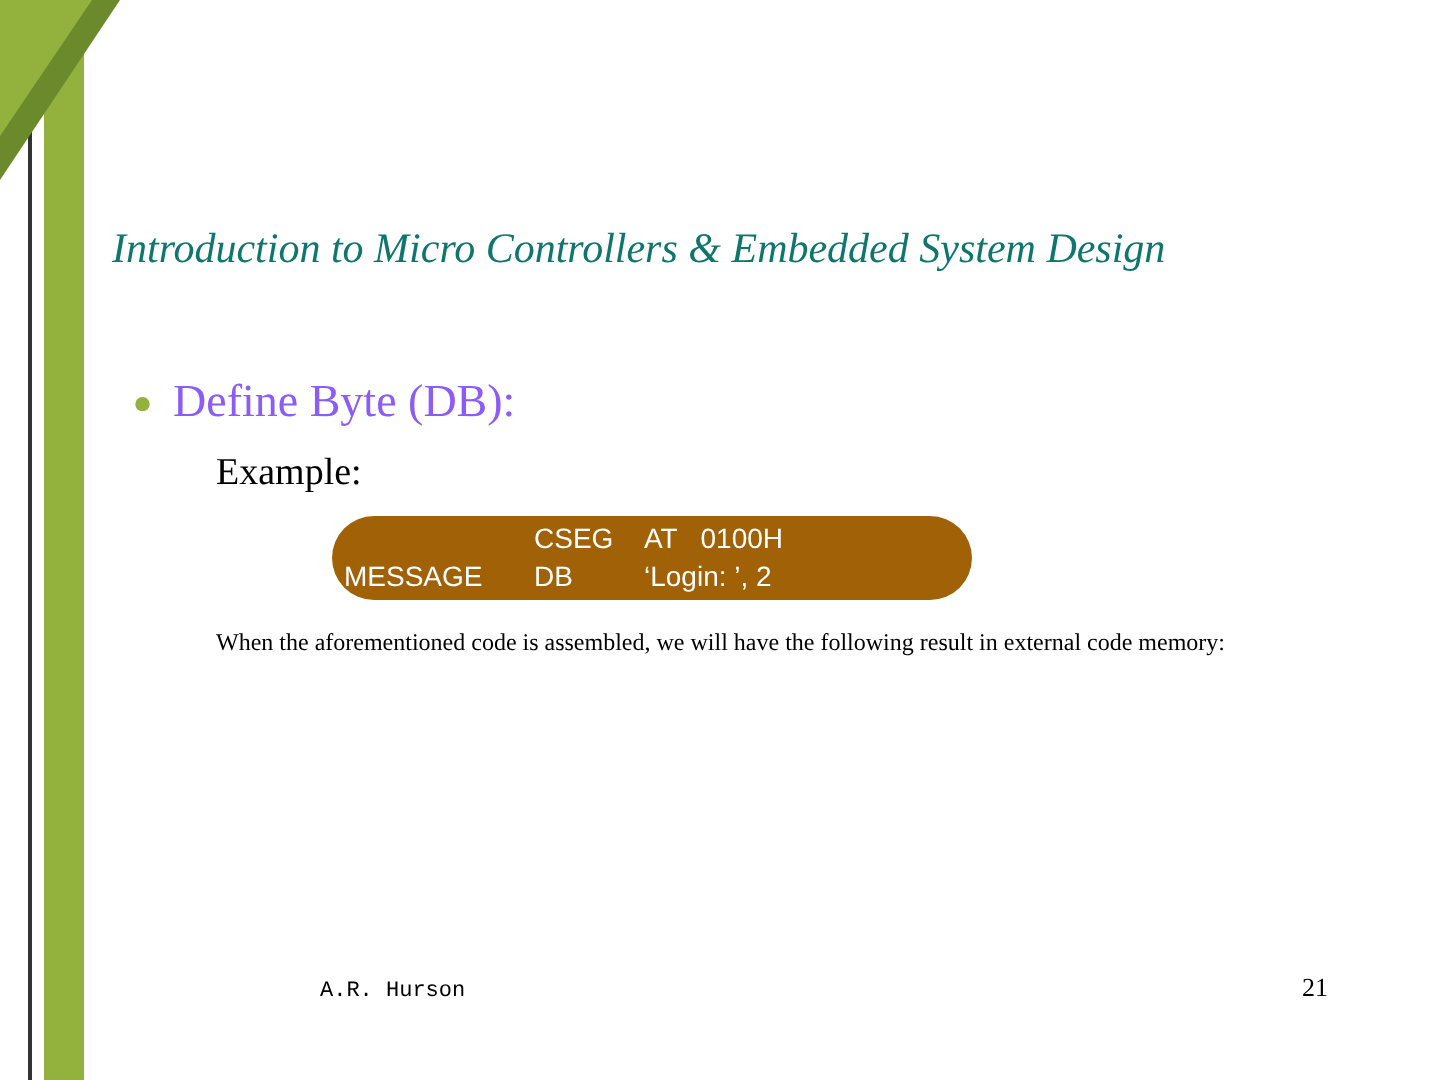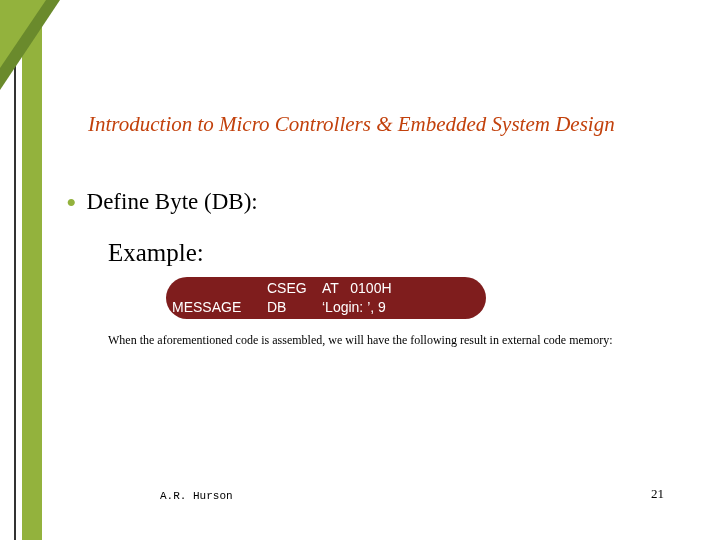--- a/index.html
+++ b/index.html
@@ -28,53 +28,52 @@
     position: absolute;
     left: 0; top: 0;
     width: 60px; height: 90px;
     z-index: 2;
   }
   .title {
     position: absolute;
     top: 112px; left: 56px;
     font-style: italic;
     font-size: 21px;
-    color: #c2410c;
+    color: #0f766e;
     white-space: nowrap;
-    margin-left: 32px;
   }
   .content {
     position: absolute;
     top: 184px; left: 66px; right: 40px;
   }
   .bullet-row {
     display: flex;
     align-items: baseline;
     gap: 10px;
   }
   .bullet-dot {
     color: #93b23d;
     font-size: 30px;
     line-height: 1;
     transform: translateY(4px);
   }
   .bullet-text {
     font-size: 23px;
-    color: #000000;
+    color: #8b5cf6;
   }
   .example-label {
-    margin-top: 24px;
+    margin-top: 12px;
     margin-left: 42px;
-    font-size: 25px;
+    font-size: 19px;
   }
   .code-block {
     margin-top: 10px;
     margin-left: 100px;
     width: 320px;
-    background: #7f1d1d;
+    background: #a16207;
     color: #fff;
     font-family: Arial, Helvetica, sans-serif;
     font-size: 14px;
     padding: 2px 6px;
     line-height: 1.35;
     border-radius: 25px;
   }
   .code-block table { border-collapse: collapse; }
   .code-block td { vertical-align: top; white-space: pre; }
   .col-lbl { width: 95px; }
@@ -125,21 +124,21 @@
       <table>
         <tbody>
             <tr>
           <td class="col-lbl"></td>
           <td class="col-op">CSEG</td>
           <td>AT   0100H</td>
         </tr>
         <tr>
           <td class="col-lbl">MESSAGE</td>
           <td class="col-op">DB</td>
-          <td>‘Login: ’, 9</td>
+          <td>‘Login: ’, 2</td>
         </tr>
       </tbody>
         </table>
     </div>
 
     <div class="para">When the aforementioned code is assembled, we will have the following result in external code memory:</div>
   </div>
 
   <div class="footer-author">A.R. Hurson</div>
   <div class="footer-page">21</div>

